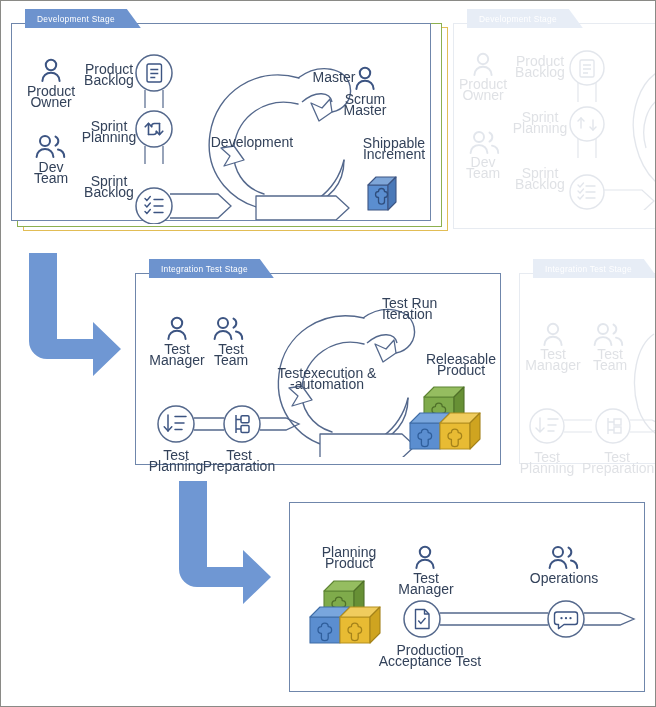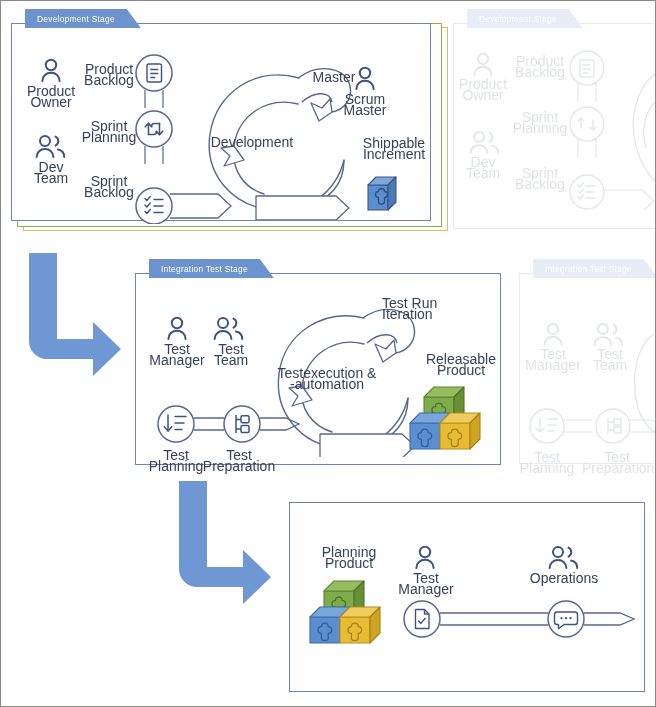--- a/index.html
+++ b/index.html
@@ -443,16 +443,18 @@
         </g>
 
         <g stroke="#3c5482" stroke-width="1.4" fill="none" stroke-linejoin="round">
           <path d="M161 21 h18 a2.5 2.5 0 0 1 2.5 2.5 v7.5 a2.5 2.5 0 0 1 -2.5 2.5 h-11 l-5.5 4.2 v-4.2 h-1.5 a2.5 2.5 0 0 1 -2.5 -2.5 v-7.5 a2.5 2.5 0 0 1 2.5 -2.5 z"></path>
           <circle cx="165.5" cy="27.2" r="1.15" fill="#3c5482" stroke="none"></circle>
           <circle cx="170" cy="27.2" r="1.15" fill="#3c5482" stroke="none"></circle>
           <circle cx="174.5" cy="27.2" r="1.15" fill="#3c5482" stroke="none"></circle>
         </g>
       </svg>
 
+      <div class="lbl dark" style="left:88px;top:142px;width:104px;">Production
+Acceptance Test</div>
     </div>
   </div>
 
 </div>
 
 </body></html>

